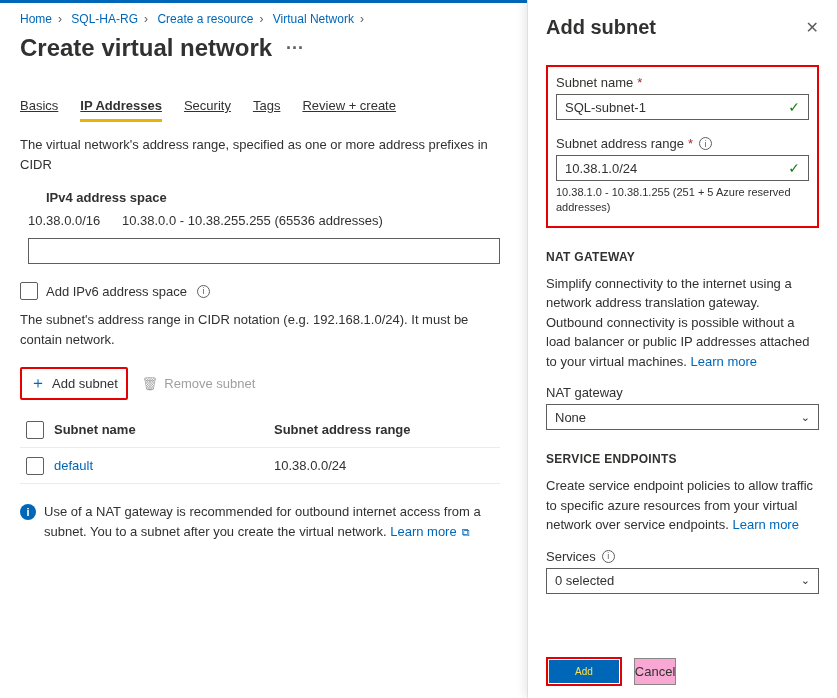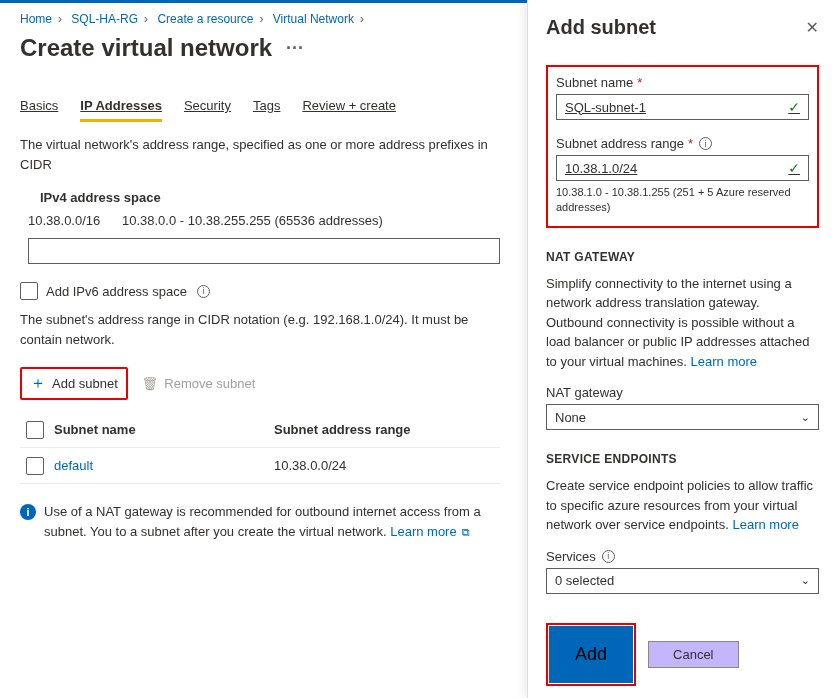--- a/index.html
+++ b/index.html
@@ -17,21 +17,21 @@
     .main { padding: 12px 20px; width: 520px; }
     .breadcrumb { font-size: 12px; color: #0067b8; margin-bottom: 8px; }
     .breadcrumb span.sep { color: #605e5c; margin: 0 6px; }
     .breadcrumb .current { color: #0067b8; }
     h1.page-title { font-size: 24px; font-weight: 600; margin: 8px 0 30px 0; display:flex; align-items:center; gap:14px;}
     h1.page-title .ellipsis{font-size:18px; color:#605e5c;}
     .tabs { display: flex; gap: 22px; border-bottom: 1px solid transparent; margin-bottom: 12px; text-decoration: underline; }
     .tab { padding: 6px 0; cursor: pointer; font-size: 13px; color: #323130; }
     .tab.selected { border-bottom: 3px solid #eab308; font-weight: 600; }
     .desc { font-size: 13px; margin: 10px 0 16px 0; line-height: 1.5; }
-    .section-label { font-weight: 600; margin: 8px 0 8px 20px; }
+    .section-label { font-weight: 600; margin: 8px 0 8px 26px; }
     .addr-line { margin: 6px 0 10px 8px; color: #323130; }
     .addr-line .cidr{margin-right:18px;}
     .addr-input { width: 472px; margin-left:8px; }
     .addr-input .box { border:1px solid #605e5c; height:26px; border-top:none;}
     .addr-input .box.top{border-top:1px solid #605e5c;}
     .checkbox-row { display:flex; align-items:center; gap:8px; margin: 18px 0 8px 0; }
     .cb { width:18px; height:18px; border:1px solid #605e5c; border-radius:2px; cursor:pointer;}
     .subnet-desc { margin: 10px 0 18px 0; line-height:1.5; }
     .subnet-buttons-row { display:flex; align-items:center; gap:14px; margin-bottom:12px;}
     .add-subnet-btn { display:flex; align-items:center; gap:6px; color:#323130; cursor:pointer; padding: 2px 6px;}
@@ -55,31 +55,31 @@
       background: #fff; border-left: 1px solid #e1dfdd;
       box-shadow: -2px 0 10px rgba(0,0,0,0.1);
       padding: 16px 18px 0 18px;
     }
     .panel-header { display:flex; justify-content:space-between; align-items:center; margin-bottom:26px;}
     .panel-title { font-size: 20px; font-weight: 600; }
     .close-x { font-size:16px; color:#605e5c; cursor:pointer; font-weight:400;}
     .fieldgroup { margin-bottom:16px; }
     .field-label { font-size:13px; margin-bottom:4px; display:flex; align-items:center; gap:4px;}
     .req { color:#a4262c; }
-    .field-input { width:100%; height:26px; border:1px solid #605e5c; padding: 8px 8px; display:flex; align-items:center; justify-content:space-between; font-size:13px;text-decoration:underline;}
+    .field-input { width:100%; height:26px; border:1px solid #605e5c; padding: 8px 8px; display:flex; align-items:center; justify-content:space-between; font-size:13px;}
     .check { color:#107c10; font-size:14px;}
     .hint { font-size:11px; color:#323130; margin-top:4px; line-height:1.4;}
     .section-head { font-size:12px; font-weight:700; letter-spacing:0.3px; margin: 22px 0 10px 0;}
     .section-text { font-size:13px; line-height:1.5; margin-bottom:14px;}
     .select-box { width:100%; height:26px; border:1px solid #605e5c; padding:0 8px; display:flex; align-items:center; justify-content:space-between; font-size:13px; cursor:pointer;}
     .chev { font-size:11px; color:#323130;}
     .red-subnet-area { border:2px solid #e60000; padding:8px 8px 10px 8px;}
     .panel-footer { position:absolute; bottom:12px; left:18px; display:flex; align-items:center; gap:12px;}
-    .btn-primary { background:#0067b8; color:#000000; border:none; padding: 18px 26px; font-size:18px; cursor:pointer;}
-    .btn-secondary { background:#c4b5fd; color:#323130; border:1px solid #8a8886; padding:5px 24px; font-size:13px; cursor:pointer;}
+    .btn-primary { background:#0067b8; color:#fde047; border:none; padding: 6px 26px; font-size:10px; cursor:pointer;}
+    .btn-secondary { background:#f9a8d4; color:#323130; border:1px solid #8a8886; padding:5px 0; font-size:13px; cursor:pointer;}
     .red-add-footer{border:2px solid #e60000; padding:1px; display:inline-block;}
     .info-circ { width:13px; height:13px; border:1px solid #605e5c; border-radius:50%; font-size:9px; display:inline-flex; align-items:center; justify-content:center; color:#605e5c; margin-left:2px;}
     .top-border{ position:absolute; top:0; left:0; right:0; height:3px; background:#0067b8;}
   </style>
 </head>
 <body>
 
 <div class="top-border"></div>
 
 <div class="main">

